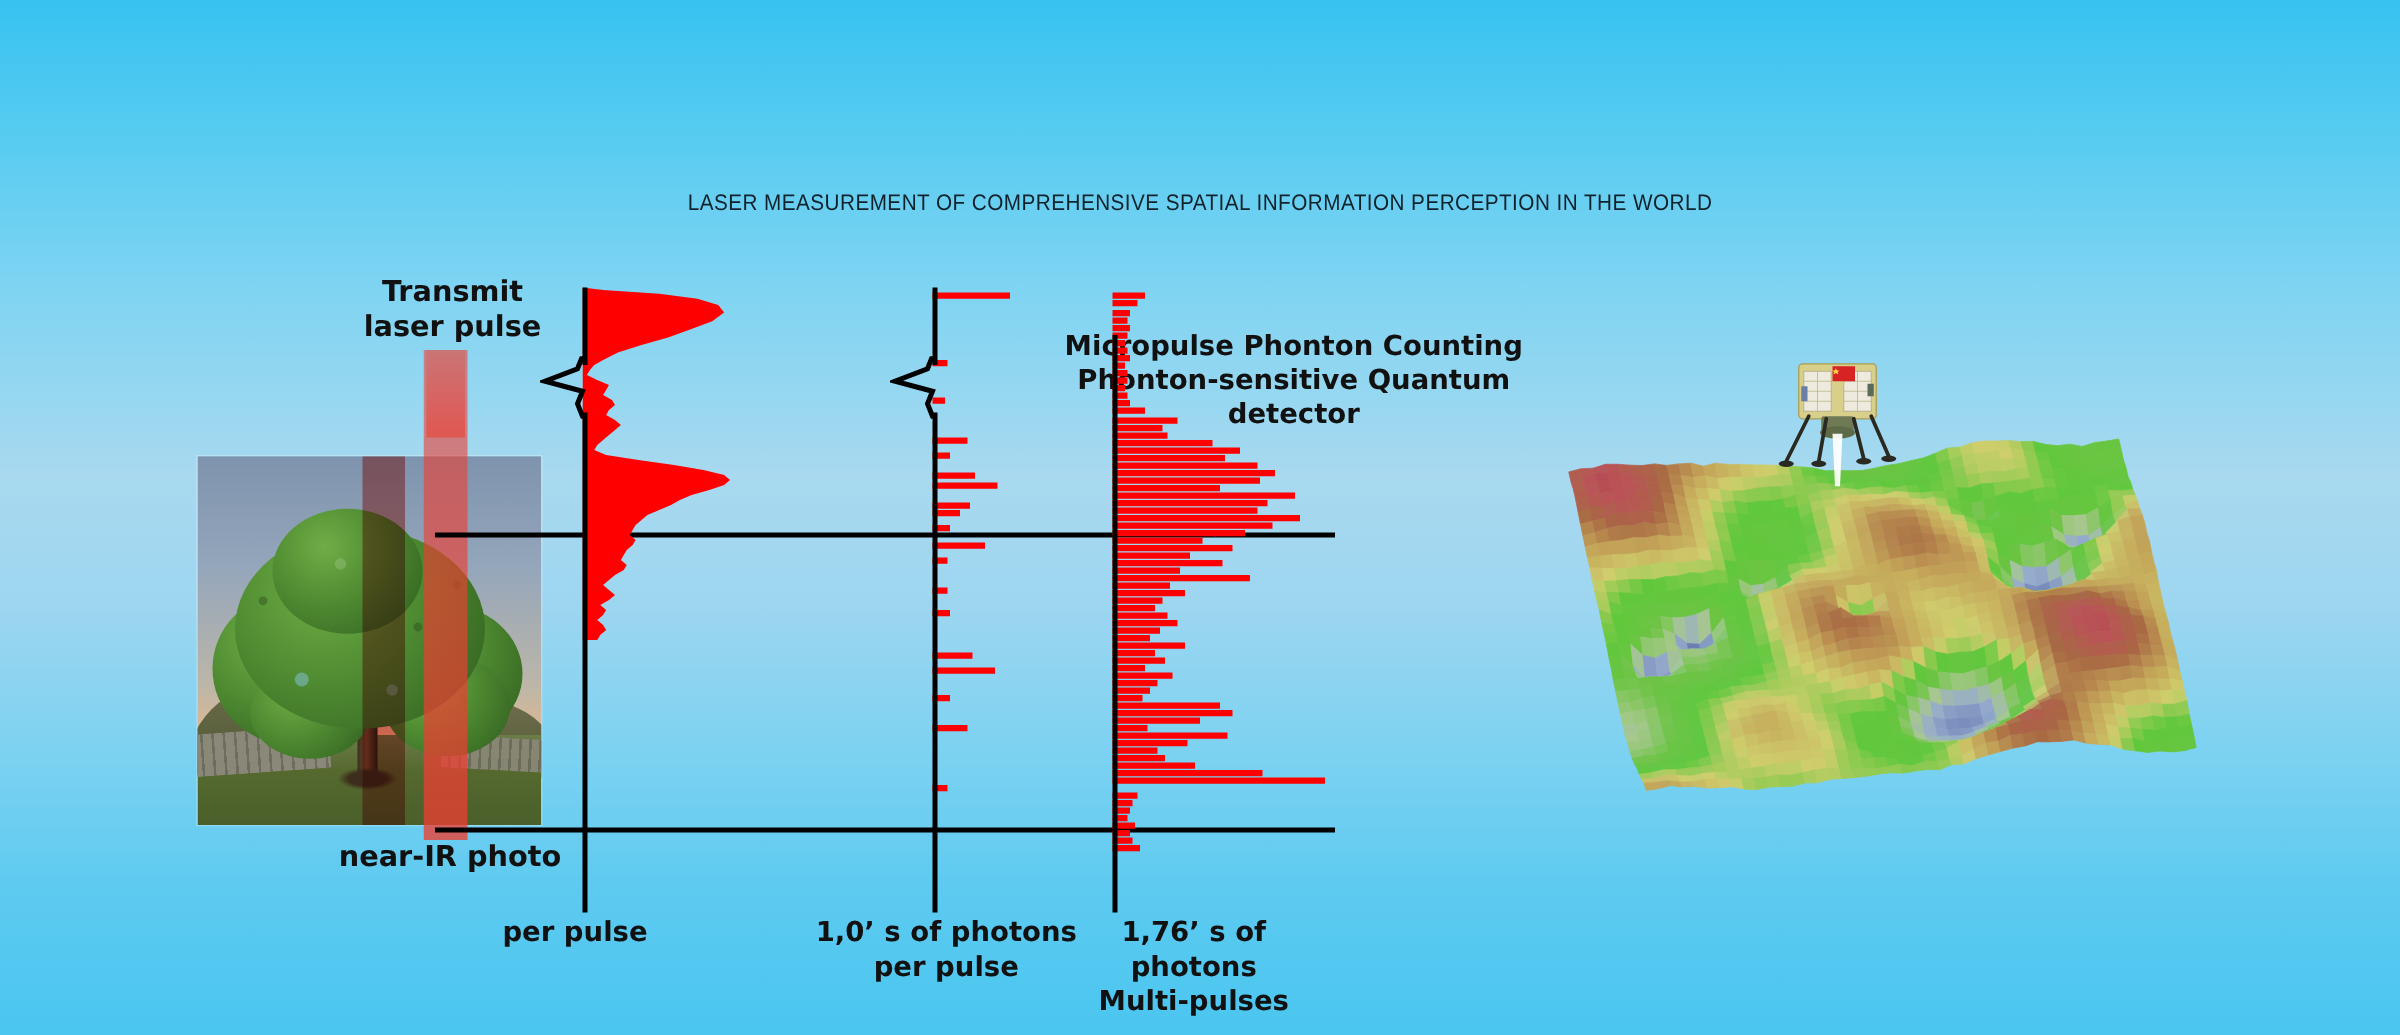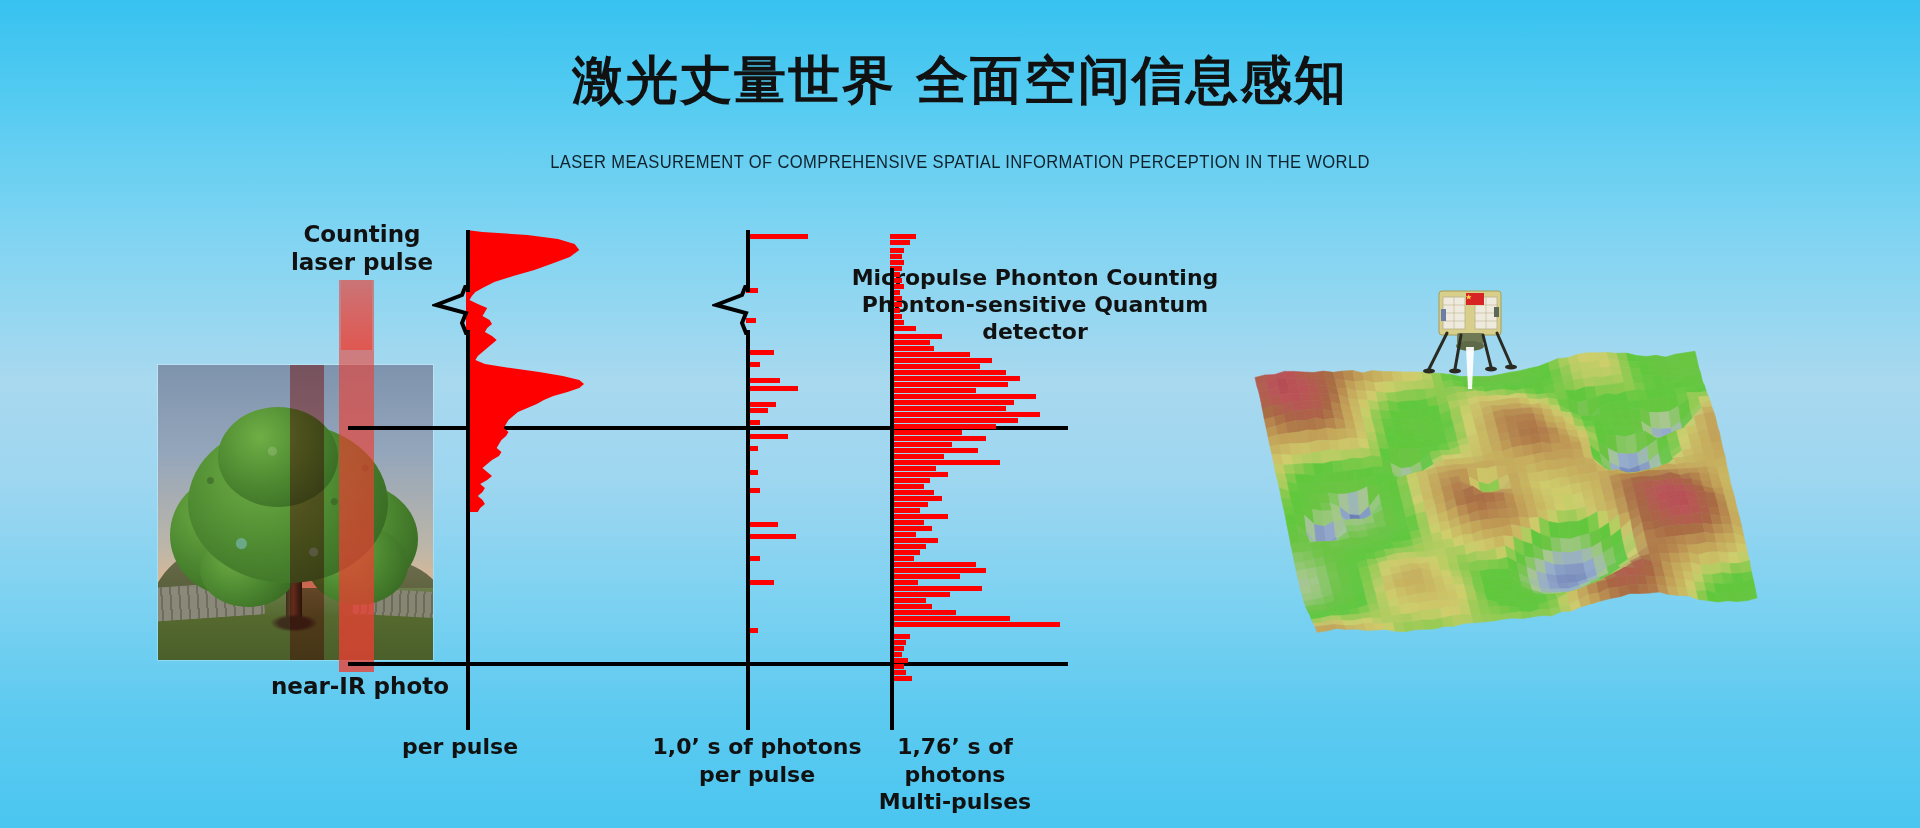--- a/index.html
+++ b/index.html
@@ -146,21 +146,20 @@
   
   .terrain-wrap{position:absolute;left:1195px;top:330px;width:580px;height:400px;}
   .lander{position:absolute;left:222px;top:-45px;width:112px;height:112px;}
   .terrain-svg{position:absolute;left:0;top:0;}
 </style>
 </head>
 <body>
 
 <div class="stage">
 
-  <div class="title">激光丈量世界 全面空间信息感知</div>
   <div class="subtitle">LASER MEASUREMENT OF COMPREHENSIVE SPATIAL INFORMATION PERCEPTION IN THE WORLD</div>
 
   <div class="photo">
     <div class="sky"></div>
     <div class="hill-l"></div>
     <div class="hill-r"></div>
     <div class="ground"></div>
     <div class="wall"></div>
     <div class="wall2"></div>
     <div class="trunk"></div>
@@ -171,21 +170,21 @@
     <div class="canopy c1"></div>
     <div class="canopy c4"></div>
     <div class="leaftex"></div>
     <div class="beamtint"></div>
   </div>
 
   <div class="beam-top"></div>
   <div class="beam"></div>
 
   <div class="lbl lbl-transmit">
-    <div>Counting</div>
+    <div>Transmit</div>
     <div>laser pulse</div>
   </div>
   <div class="lbl lbl-nearir">near-IR photo</div>
   <div class="lbl lbl-apd">
   </div>
   <div class="lbl lbl-micro">
     <div>Micropulse Phonton Counting</div>
     <div>Phonton-sensitive Quantum detector</div>
   </div>
 

